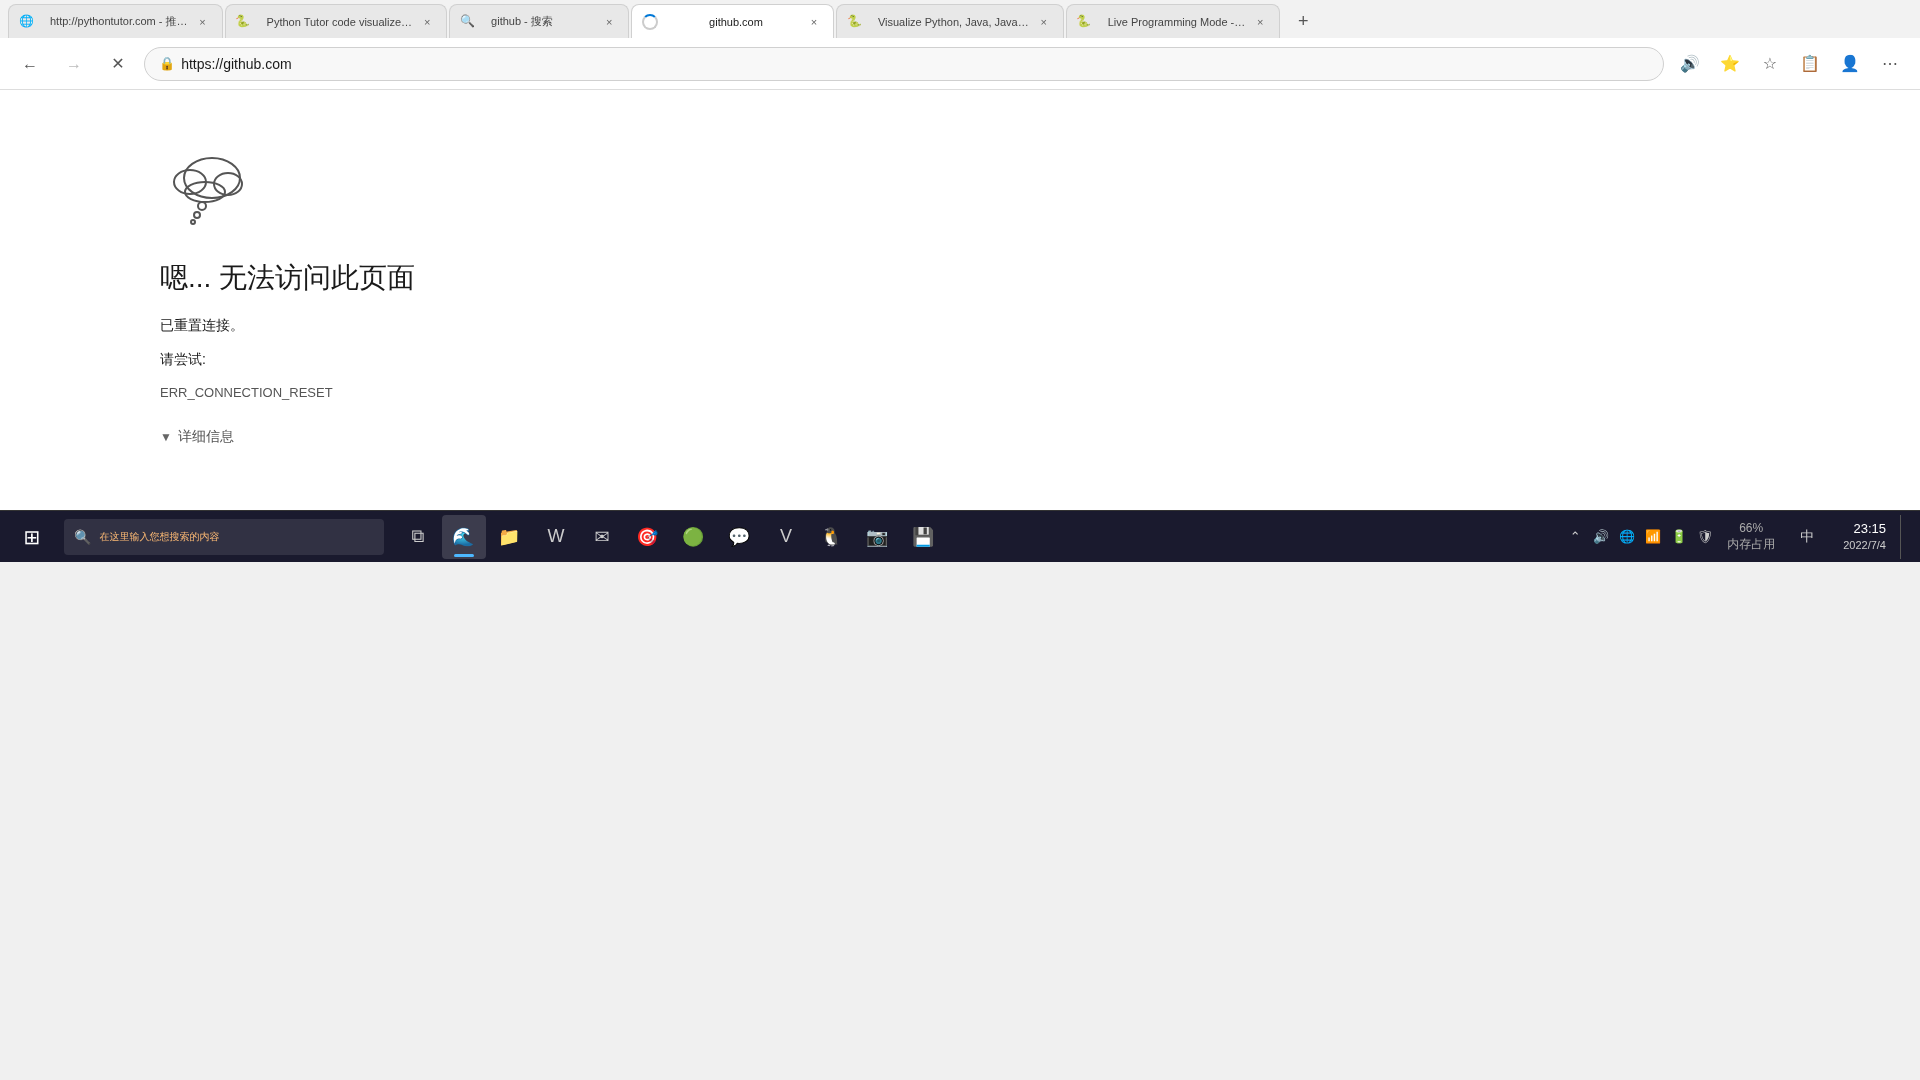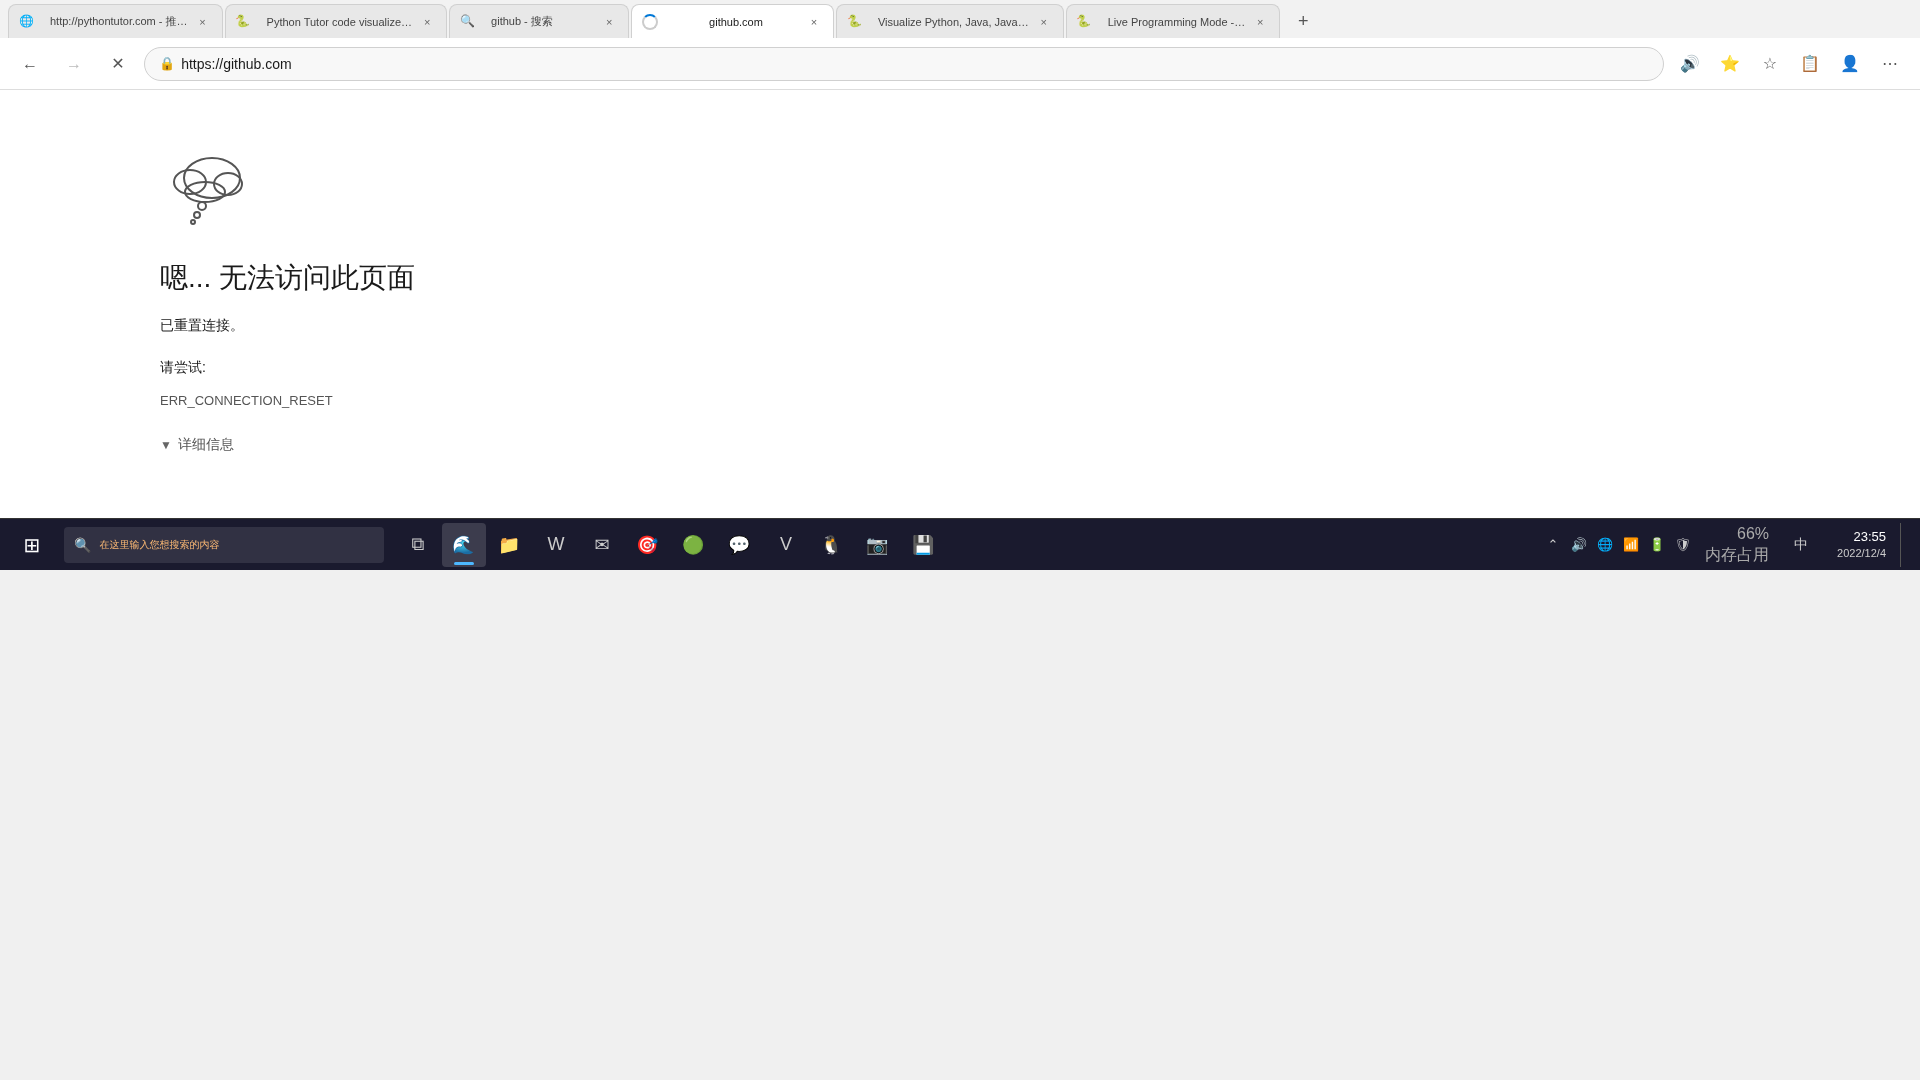--- a/index.html
+++ b/index.html
@@ -23,21 +23,21 @@
     .url-text { flex: 1; font-size: 14px; color: #1a1a1a; }
     .toolbar-icons { display: flex; align-items: center; gap: 4px; }
     .toolbar-icon { width: 36px; height: 36px; border-radius: 50%; display: flex; align-items: center; justify-content: center; font-size: 16px; color: #555; cursor: pointer; background: transparent; border: none; }
     .toolbar-icon.active { color: #0078d7; }
 
     
     .page-content { flex: 1; background: #ffffff; overflow-y: auto; display: flex; justify-content: flex-start; padding: 60px 0 60px 160px; }
     .error-container { max-width: 700px; }
     .cloud-icon { margin-bottom: 30px; }
     .error-title { font-size: 28px; font-weight: 400; color: #1a1a1a; margin-bottom: 20px; }
-    .error-subtitle { font-size: 14px; color: #1a1a1a; margin-bottom: 24px; }
+    .error-subtitle { font-size: 14px; color: #1a1a1a; margin-bottom: 16px; }
     .try-section-label { font-size: 14px; color: #1a1a1a; margin-bottom: 16px; }
     .try-list { list-style: none; margin-bottom: 20px; }
     .try-list li { font-size: 14px; margin-bottom: 10px; display: flex; align-items: center; gap: 6px; }
     .try-list li::before { content: '•'; color: #1a1a1a; }
     .try-list li a { color: #0066cc; text-decoration: none; }
     .try-list li span { color: #1a1a1a; }
     .error-code { font-size: 13px; color: #555; margin-bottom: 24px; }
     .details-toggle { display: flex; align-items: center; gap: 6px; font-size: 14px; color: #555; cursor: pointer; padding: 4px 0; }
     .chevron { font-size: 12px; color: #666; }
 
@@ -58,21 +58,21 @@
     .taskbar-show-desktop { width: 12px; height: 44px; border-left: 1px solid #555; cursor: pointer; }
 
     
     .zh { font-family: 'Microsoft YaHei', 'SimHei', sans-serif; }
 
     
     .notif-area { display: flex; align-items: center; gap: 2px; }
     .notif-icon { font-size: 13px; color: #ccc; width: 24px; height: 24px; display: flex; align-items: center; justify-content: center; cursor: pointer; }
 
     
-    .mem-indicator { font-size: 16px; color: #aaa; text-align: right; line-height: 1.3; cursor: pointer; padding: 2px 4px; border-radius: 3px; }
+    .mem-indicator { font-size: 12px; color: #aaa; text-align: center; line-height: 1.3; cursor: pointer; padding: 2px 4px; border-radius: 3px; }
 
     
     .tab-loading { width: 16px; height: 16px; border: 2px solid #ccc; border-top-color: #0078d7; border-radius: 50%; animation: spin 0.8s linear infinite; flex-shrink: 0; }
     @keyframes spin { to { transform: rotate(360deg); } }
   </style>
 </head>
 <body>
 
 <div>
 
@@ -202,19 +202,19 @@
     </div>
 
     <div class="mem-indicator">
       <div>66%</div>
       <div class="zh">内存占用</div>
     </div>
 
     <div class="taskbar-app" style="color:#ccc; font-size:14px; font-family:'Microsoft YaHei',sans-serif;">中</div>
 
     <div class="taskbar-clock">
-      <div class="clock-time">23:55</div>
-      <div class="clock-date">2022/12/4</div>
+      <div class="clock-time">23:15</div>
+      <div class="clock-date">2022/7/4</div>
     </div>
 
     <div class="taskbar-show-desktop"></div>
   </div>
 </div>
 
 </body></html>

